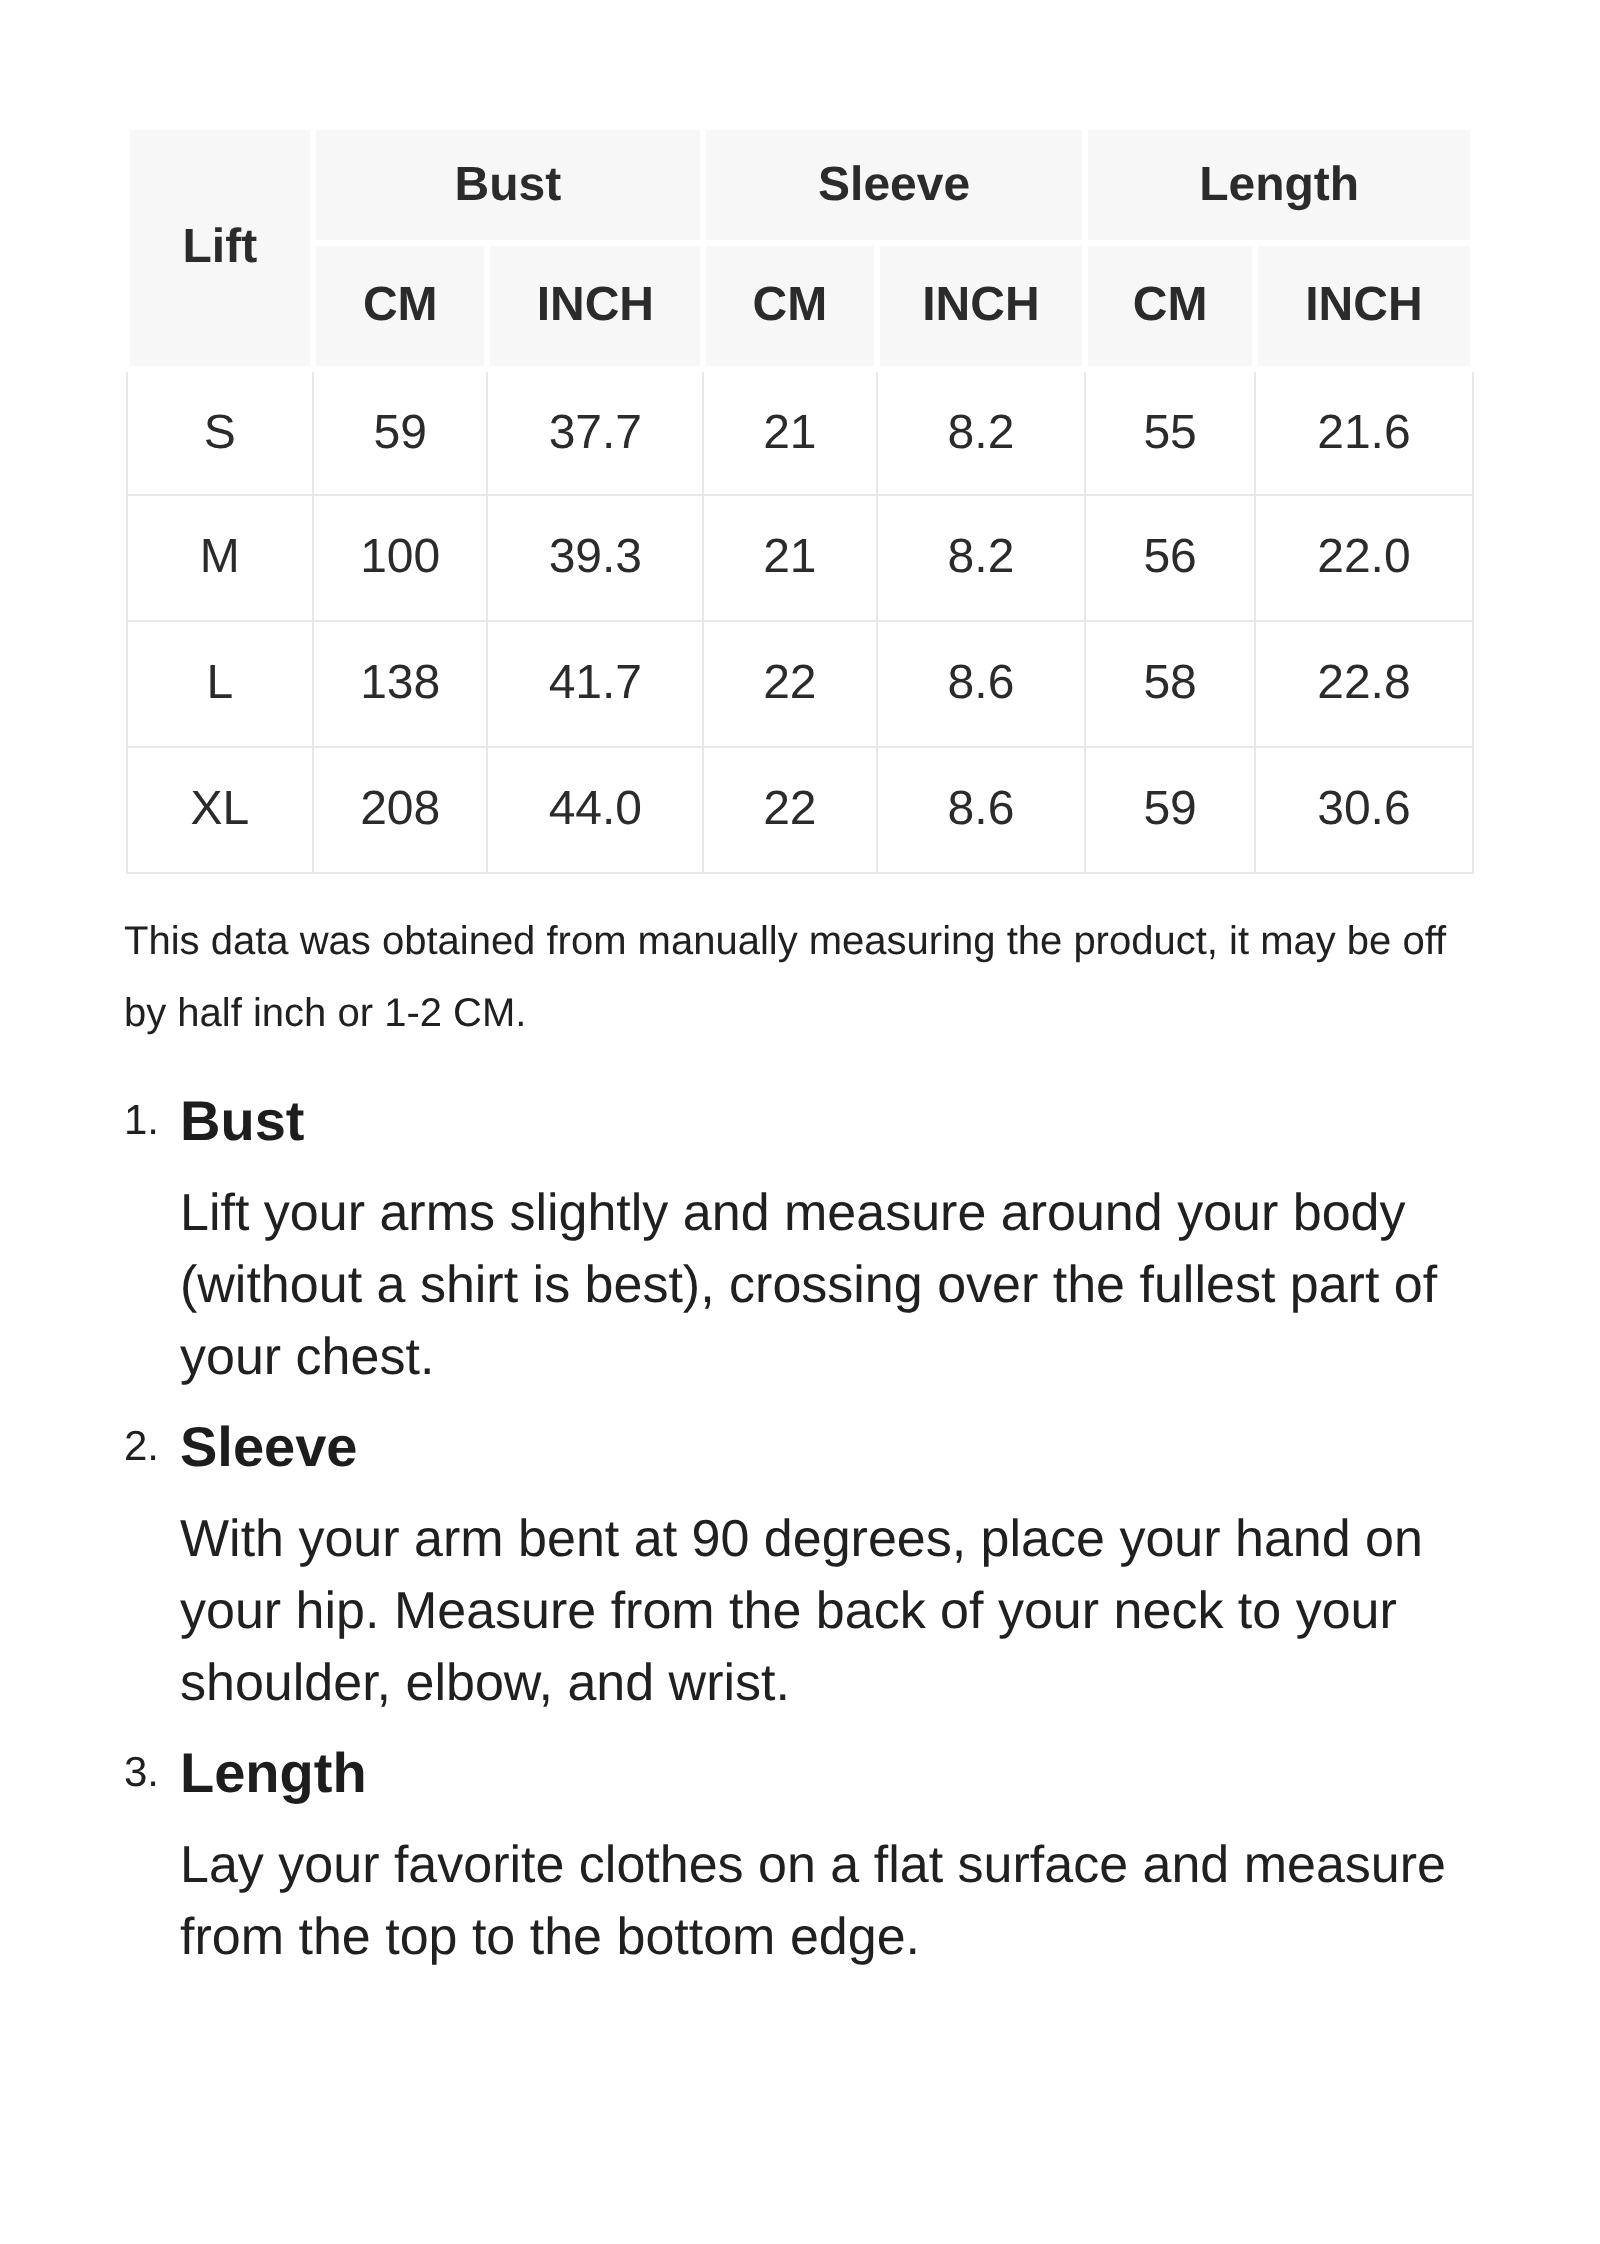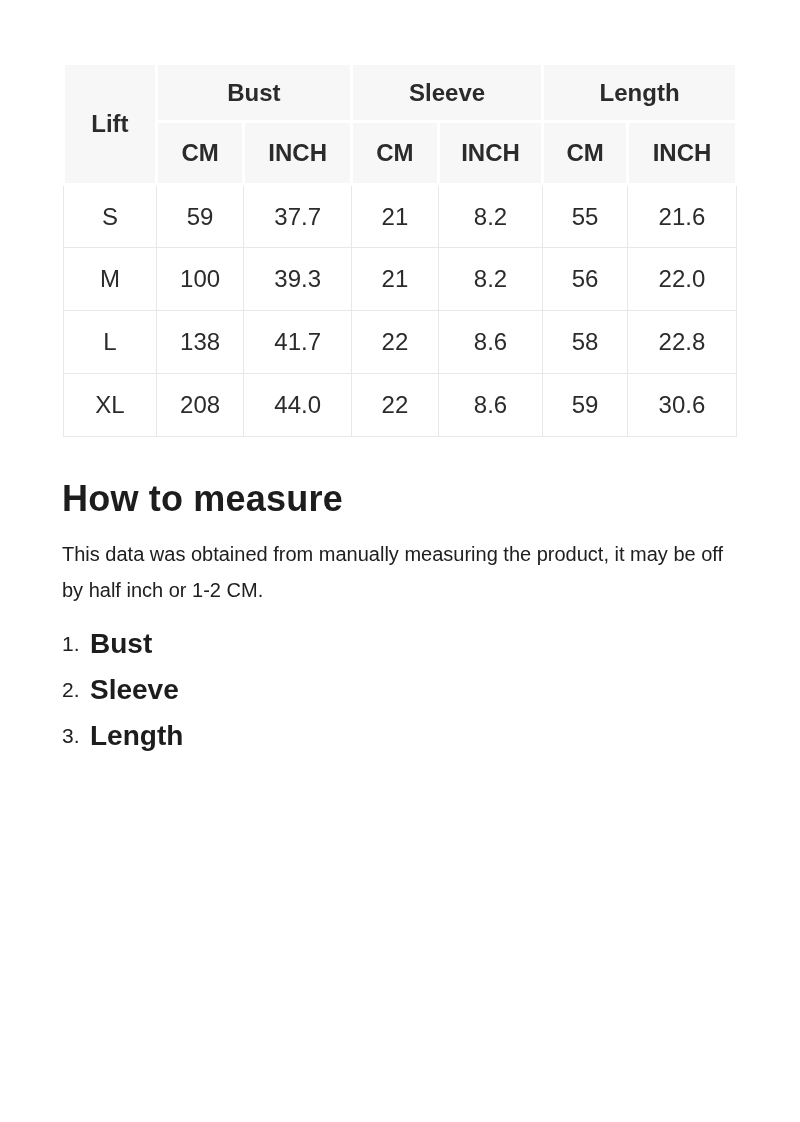--- a/index.html
+++ b/index.html
@@ -153,32 +153,34 @@
         <td>208</td>
         <td>44.0</td>
         <td>22</td>
         <td>8.6</td>
         <td>59</td>
         <td>30.6</td>
       </tr>
     </tbody>
   </table>
 
-  <h2 class="htm-heading">How to measure</h2>
 
   <p class="htm-intro">This data was obtained from manually measuring the product, it may be off by half inch or 1-2 CM.</p>
 
   <ol class="htm-steps">
     <li>
       <span class="step-num">1.</span>
       <div class="step-title">Bust</div>
+      <div class="step-desc">Lift your arms slightly and measure around your body (without a shirt is best), crossing over the fullest part of your chest.</div>
     </li>
     <li>
       <span class="step-num">2.</span>
       <div class="step-title">Sleeve</div>
+      <div class="step-desc">With your arm bent at 90 degrees, place your hand on your hip. Measure from the back of your neck to your shoulder, elbow, and wrist.</div>
     </li>
     <li>
       <span class="step-num">3.</span>
       <div class="step-title">Length</div>
+      <div class="step-desc">Lay your favorite clothes on a flat surface and measure from the top to the bottom edge.</div>
     </li>
   </ol>
 
 </div>
 
 </body></html>

